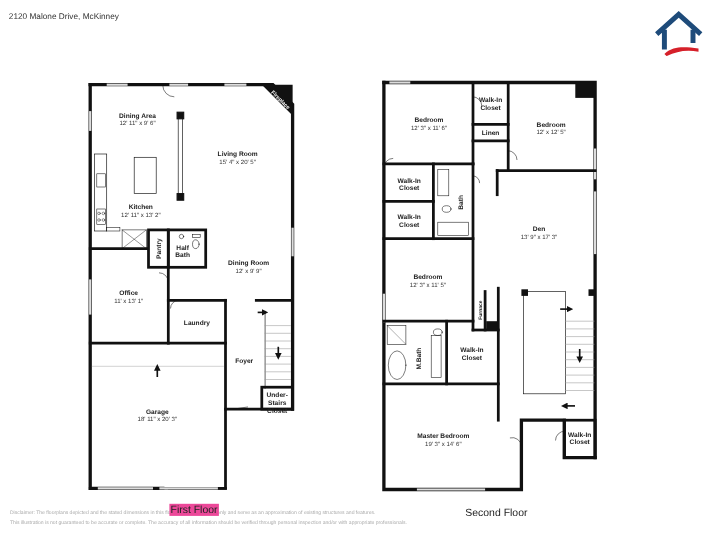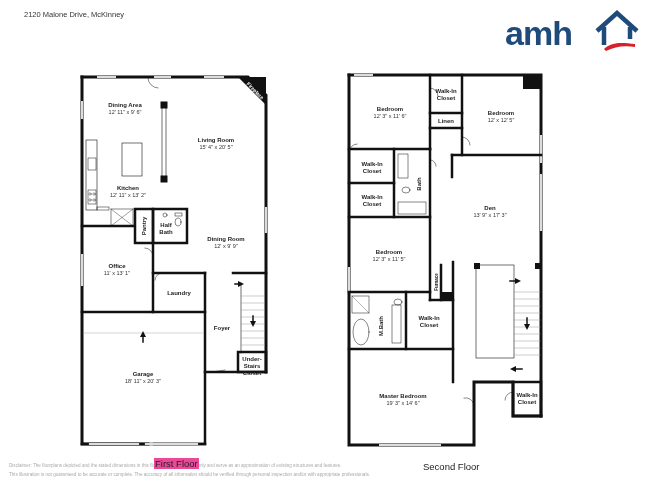--- a/index.html
+++ b/index.html
@@ -1,32 +1,31 @@
 <!DOCTYPE html>
 <html><head>
 <meta charset="utf-8">
 <style>
   html, body { margin:0; padding:0; background:#fff; }
   body { width:650px; height:488px; position:relative; overflow:hidden; font-family:"Liberation Sans", sans-serif; color:#222; }
-  .address { position:absolute; left:24px; top:10px; font-size:7.5px; color:#333; }
+  .address { position:absolute; left:8px; top:10px; font-size:7.5px; color:#333; }
   .logo { position:absolute; left:505px; top:9px; width:135px; height:42px; }
   .logo-text { position:absolute; left:0; top:7px; font-family:"Liberation Sans", sans-serif; font-weight:bold; font-size:34px; letter-spacing:-1px; color:#1e4b7a; line-height:34px; }
   svg.plan { position:absolute; left:0; top:0; }
   .room-label { font-family:"Liberation Sans", sans-serif; font-size:6px; font-weight:bold; fill:#222; text-anchor:middle; }
   .room-dim { font-family:"Liberation Sans", sans-serif; font-size:5.5px; fill:#333; text-anchor:middle; }
   .floor-title { position:absolute; font-size:9.5px; color:#222; }
   .disclaimer { position:absolute; left:9px; top:461px; font-size:4.6px; color:#aaa; line-height:9px; white-space:nowrap; }
 </style>
 </head>
 <body>
 
 <div class="address">2120 Malone Drive, McKinney</div>
 
 <div class="logo">
-  <span class="logo-text">amh</span>
   <svg width="135" height="42" style="position:absolute;left:0;top:0;">
     <polyline points="92,22 112,4 132,22" fill="none" stroke="#1e4b7a" stroke-width="4.5" stroke-linejoin="miter"></polyline>
     <polyline points="99,18 99,36" stroke="#1e4b7a" stroke-width="4.5" fill="none"></polyline>
     <polyline points="125,18 125,30" stroke="#1e4b7a" stroke-width="4.5" fill="none"></polyline>
     <path d="M99,40 C108,32 118,34 130,35 L130,38 C118,36 110,38 101,42 Z" fill="#d6202a"></path>
   </svg>
 </div>
 
 <div class="disclaimer">
   <div>Disclaimer: The floorplans depicted and the stated dimensions in this floorplan are indicative only and serve as an approximation of existing structures and features.</div>

